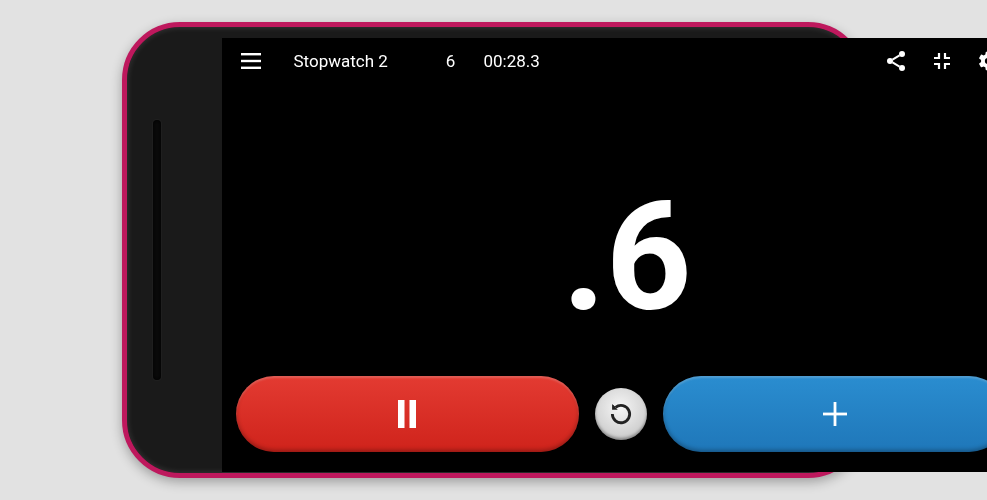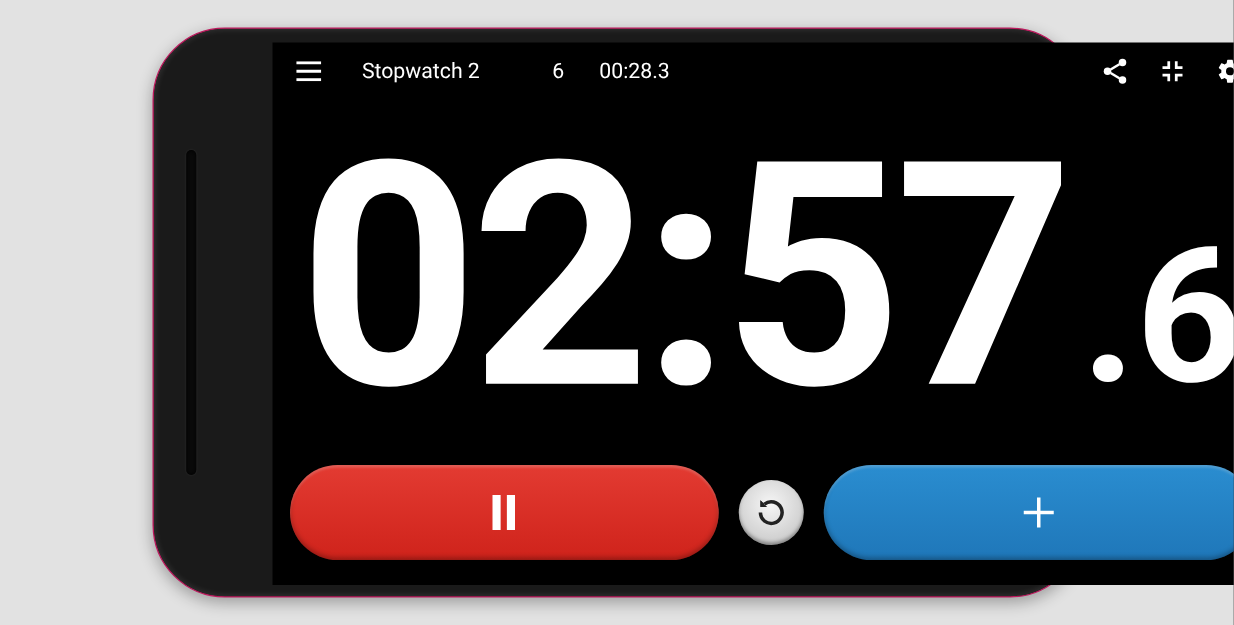--- a/index.html
+++ b/index.html
@@ -11,21 +11,21 @@
     display: flex;
     align-items: center;
     justify-content: center;
     overflow: hidden;
   }
   .phone {
     width: 744px;
     height: 456px;
     background: #1a1a1a;
     border-radius: 58px;
-    border: 1px solid #be185d;
+    border: 5px solid #be185d;
     box-shadow: inset 0 0 6px rgba(255,255,255,.15), 0 4px 12px rgba(0,0,0,.3);
     position: relative;
     display: flex;
     align-items: center;
     justify-content: center;
   }
   .grille {
     position: absolute;
     width: 8px;
     height: 260px;
@@ -160,21 +160,20 @@
         </svg>
       </div>
       <div class="icon-btn">
         <svg width="22" height="22" viewBox="0 0 24 24" fill="#fff">
           <path d="M19.4 13a7.5 7.5 0 0 0 .1-1 7.5 7.5 0 0 0-.1-1l2.1-1.6a.5.5 0 0 0 .1-.6l-2-3.5a.5.5 0 0 0-.6-.2l-2.5 1a7.3 7.3 0 0 0-1.7-1l-.4-2.6A.5.5 0 0 0 14 2h-4a.5.5 0 0 0-.5.4L9.1 5a7.3 7.3 0 0 0-1.7 1l-2.5-1a.5.5 0 0 0-.6.2l-2 3.5a.5.5 0 0 0 .1.6L4.5 11a7.5 7.5 0 0 0-.1 1 7.5 7.5 0 0 0 .1 1l-2.1 1.6a.5.5 0 0 0-.1.6l2 3.5a.5.5 0 0 0 .6.2l2.5-1a7.3 7.3 0 0 0 1.7 1l.4 2.6A.5.5 0 0 0 10 22h4a.5.5 0 0 0 .5-.4l.4-2.6a7.3 7.3 0 0 0 1.7-1l2.5 1a.5.5 0 0 0 .6-.2l2-3.5a.5.5 0 0 0-.1-.6ZM12 15.5A3.5 3.5 0 1 1 15.5 12 3.5 3.5 0 0 1 12 15.5Z"></path>
         </svg>
       </div>
     </div>
 
     <div class="time-display">
-      <span class="time-main">02:57</span>
       <span class="time-tenth">.6</span>
     </div>
 
     <div class="controls">
       <div class="pill red">
         <svg width="22" height="28" viewBox="0 0 22 28">
           <rect x="2" y="0" width="6.5" height="28" fill="#fff"></rect>
           <rect x="13.5" y="0" width="6.5" height="28" fill="#fff"></rect>
         </svg>
       </div>

